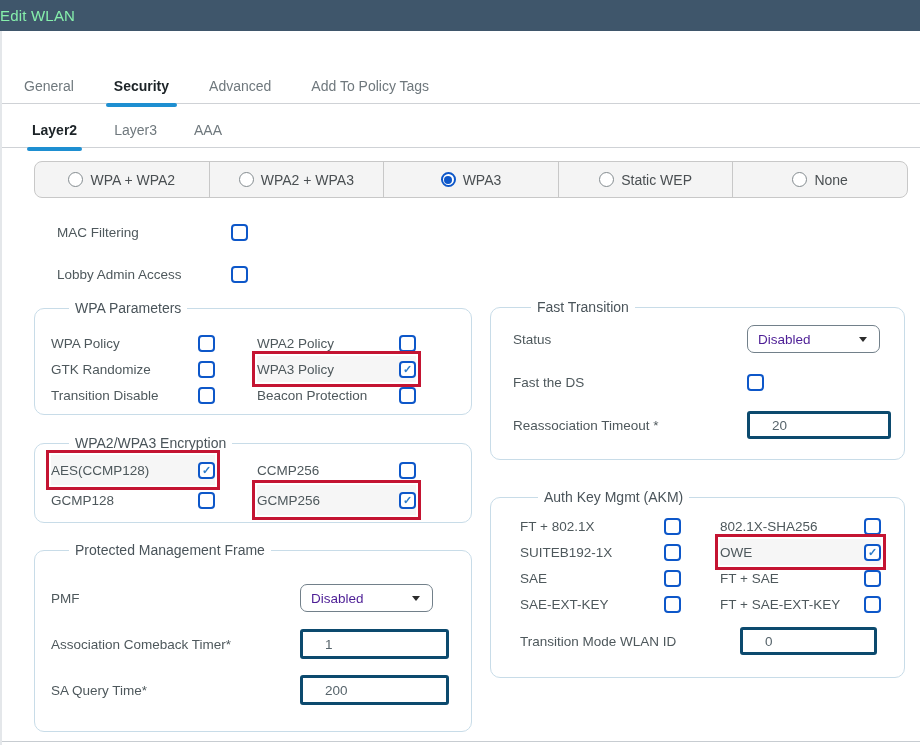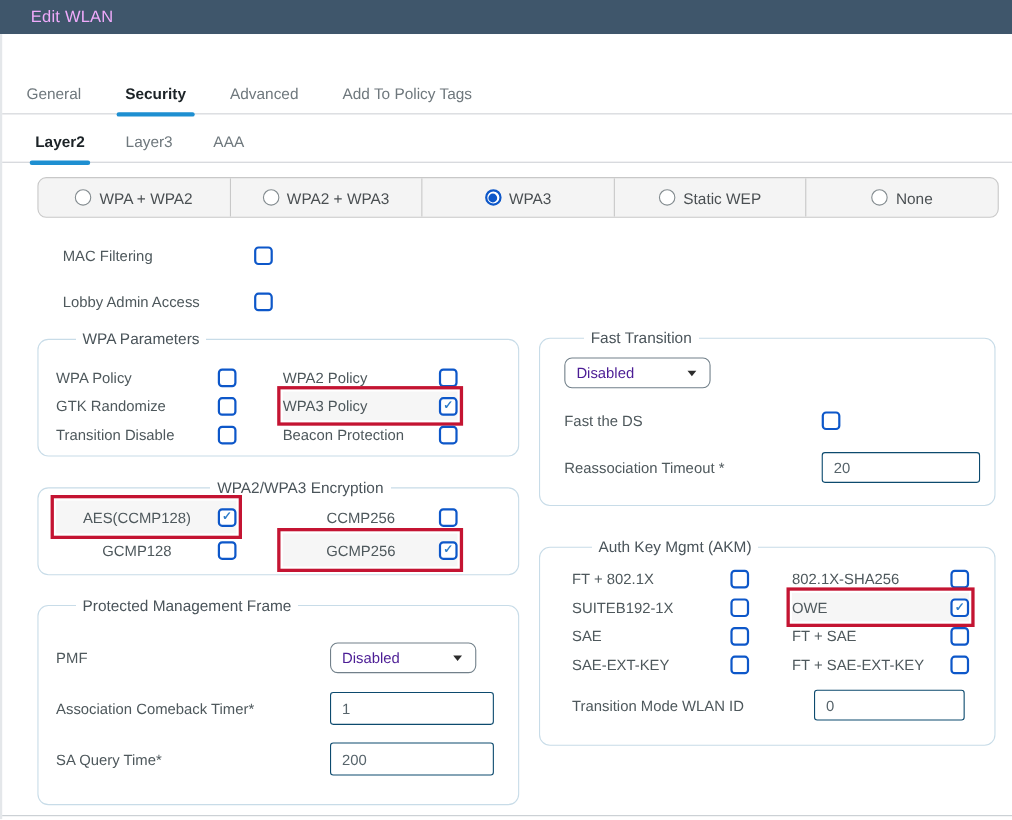--- a/index.html
+++ b/index.html
@@ -3,22 +3,22 @@
 <meta charset="utf-8">
 <style>
   * { box-sizing: border-box; margin: 0; padding: 0; }
   html,body { background:#fff; }
   .modal {
     position: relative; width: 920px; height: 745px; background:#fff;
     font-family: "Liberation Sans", sans-serif; overflow: hidden;
   }
   .titlebar {
     position:absolute; top:0; left:0; right:0; height:31px;
-    background:#3f566b; color:#f0abfc; font-size:15px; font-weight:500;
-    line-height:31px; padding-left:28px; letter-spacing:.2px;
+    background:#3f566b; color:#86efac; font-size:15px; font-weight:500;
+    line-height:31px; padding-left:0; letter-spacing:.2px;
   }
   .body {
     position:absolute; top:31px; left:0; right:0; bottom:0; background:#fff;
     border-left:2px solid #e4e7ea;
   }
   .bottom-line { position:absolute; left:0; right:0; top:710px; height:1px; background:#c7ccd1; }
 
   
   .tabs { position:absolute; top:46px; left:0; right:0; height:27px; padding-left:22px; border-bottom:1px solid #cfd2d6; }
   .tab { position:relative; display:inline-block; margin-right:40px; height:26px; font-size:14px; color:#6f787d; cursor:default; }
@@ -50,21 +50,21 @@
   .cb {
     width:17px; height:17px; border:2px solid #0d57c9; border-radius:4px; background:#fff;
     display:inline-flex; align-items:center; justify-content:center; flex:none;
   }
   .cb.checked::after { content:"\2713"; font-size:11px; font-weight:bold; color:#2e7dc9; line-height:1; }
 
   
   fieldset { position:absolute; border:1px solid #c8dce8; border-radius:10px; background:#fff; }
   legend { font-size:14px; color:#4a545a; padding:0 6px; margin-left:18px; }
   #fs-wpa { left:32px; top:269px; width:438px; height:115px; padding:14px 12px 0 16px; }
-  #fs-enc { left:32px; top:404px; width:438px; height:88px;  padding:4px 12px 0 16px;text-align:center; }
+  #fs-enc { left:32px; top:404px; width:438px; height:88px;  padding:4px 12px 0 16px; }
   #fs-pmf { left:32px; top:511px; width:438px; height:190px; padding:26px 12px 0 16px; }
   #fs-ft  { left:488px; top:268px; width:415px; height:161px; padding:10px 12px 0 22px; }
   #fs-akm { left:488px; top:458px; width:415px; height:189px; padding:8px 12px 0 29px; }
 
   
   .cbgrid { display:grid; }
   #grid-wpa, #grid-enc { grid-template-columns:164px 159px; column-gap:42px; }
   #grid-wpa { grid-auto-rows:26px; }
   #grid-enc { grid-auto-rows:30px; }
   #grid-akm { grid-template-columns:161px 161px; column-gap:39px; grid-auto-rows:26px; }
@@ -84,22 +84,22 @@
   #fs-akm .formrow { margin-top:10px; }
   #fs-akm .flabel { width:220px; }
   .flabel { font-size:13.5px; color:#4e585c; flex:none; }
 
   .select {
     width:133px; height:28px; border:1px solid #72808a; border-radius:7px; background:#fff;
     display:flex; align-items:center; padding:0 12px 0 10px; font-size:13.5px; color:#4c1d95;
   }
   .caret { margin-left:auto; width:0; height:0; border-left:4.5px solid transparent; border-right:4.5px solid transparent; border-top:5.5px solid #2c2c2c; }
   .tinput {
-    height:30px; border:1px solid #0c4a6e; border-radius:3px; background:#fff;
-    padding:0 10px; font-family:"Liberation Sans",sans-serif; font-size:13.5px; color:#57646b;
+    height:30px; border:3px solid #0c4a6e; border-radius:3px; background:#fff;
+    padding:0 22px; font-family:"Liberation Sans",sans-serif; font-size:13.5px; color:#57646b;
   }
   .w149 { width:149px; } .w144 { width:144px; height:28px; } .w137 { width:137px; height:28px; }
 </style>
 </head>
 <body>
 
 <div class="modal">
   <div class="titlebar">Edit WLAN</div>
 
   <div class="body">
@@ -166,20 +166,21 @@
           <div class="cell">
             <span class="cblabel">Beacon Protection</span>
             <span class="cb"></span>
           </div>
         </div>
     </fieldset>
 
     <fieldset id="fs-ft">
       <legend>Fast Transition</legend>
       <div class="formrow">
+        <span class="flabel">Status</span>
         <div class="select">
           <span>Disabled</span>
           <span class="caret"></span>
         </div>
       </div>
       <div class="formrow">
         <span class="flabel">Fast the DS</span>
         <span class="cb"></span>
       </div>
       <div class="formrow">

